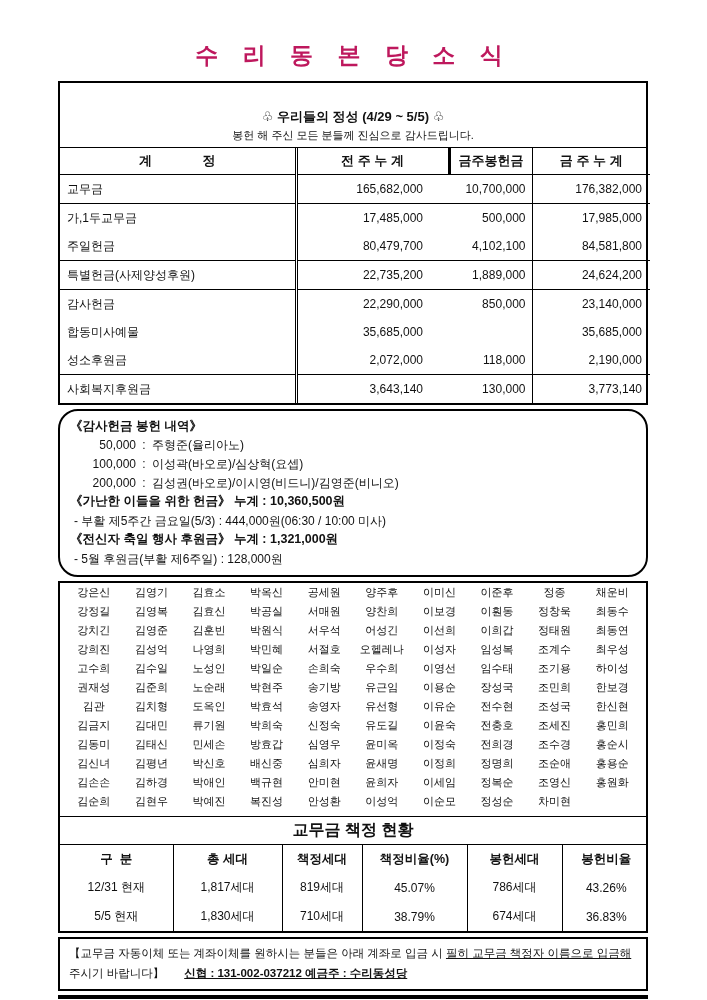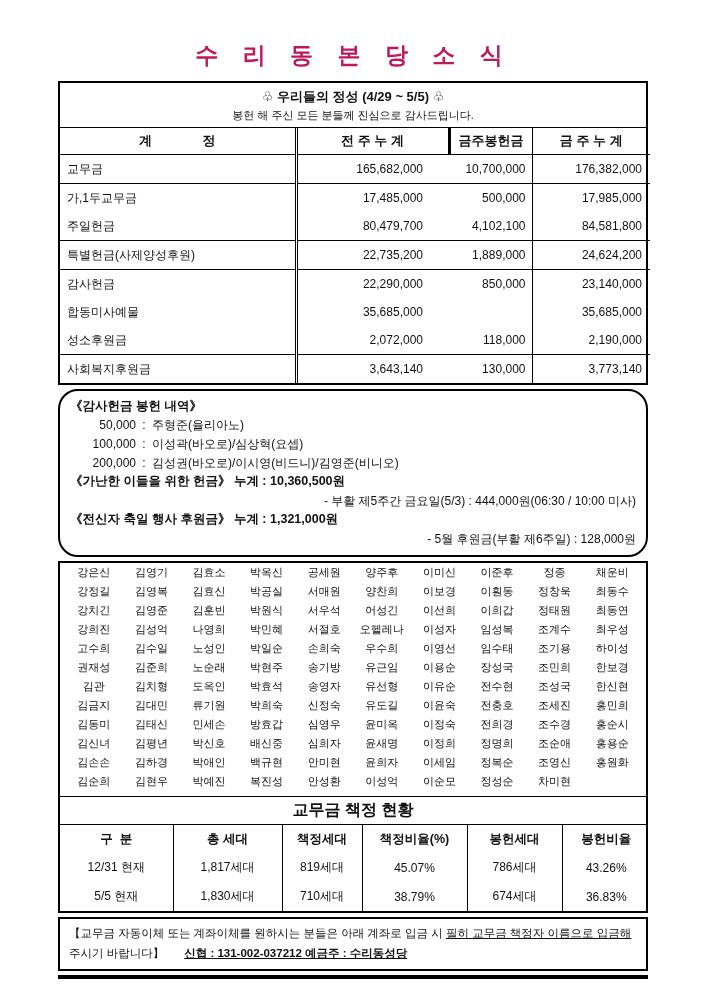--- a/index.html
+++ b/index.html
@@ -5,38 +5,38 @@
   html,body{margin:0;padding:0;background:#fff;}
   body{width:707px;height:1000px;overflow:hidden;color:#111;
        font-family:"Liberation Sans","DejaVu Sans",sans-serif;}
   .page{position:relative;width:707px;height:1000px;}
   .title{padding-top:40px;text-align:center;font-size:23px;font-weight:bold;letter-spacing:9px;color:#be185d;}
   .content{margin:10px 59px 0 58px;width:590px;}
   .box{border:2px solid #000;margin-top:4px;background:#fff;}
   .box:first-child{margin-top:0;}
 
   
-  .header1{text-align:center;font-weight:bold;font-size:13px;padding:5px 0 1px;}
+  .header1{text-align:center;font-weight:bold;font-size:13px;padding:5px 0 1px;margin-top:20px;}
   .header2{text-align:center;font-size:11px;padding:1px 0 4px;border-bottom:1px solid #000;}
   table.offering{width:100%;border-collapse:collapse;font-size:12px;table-layout:fixed;}
   table.offering th{font-size:13px;font-weight:bold;height:24px;border-bottom:1px solid #000;white-space:pre;}
   table.offering td{height:26px;}
   .h-label,.c-label{border-right:3px double #000;}
   .h-prev{border-right:3px solid #000000;}
   .h-week,.c-week{border-right:1px solid #000;}
   .c-label{text-align:left;padding-left:7px;}
   .c-prev{text-align:right;padding-right:26px;}
   .c-week{text-align:right;padding-right:6px;}
   .c-total{text-align:right;padding-right:8px;}
   table.offering tr.sep td{border-bottom:1px solid #000;}
 
   
   .boxB{padding:6px 10px 7px;font-size:12px;line-height:1.55;border-radius:20px;}
   .b-title{font-weight:bold;font-size:12.5px;}
-  .b-sub{padding-left:4px;text-align:right;}
+  .b-sub{padding-left:4px;}
   .amt-line{display:flex;}
   .amt{width:66px;text-align:right;}
   .colon{width:16px;text-align:center;}
 
   
   .donors-title{text-align:center;font-weight:bold;font-size:13px;padding:5px 0 3px;}
   .donors-grid{display:grid;grid-template-columns:repeat(10,1fr);font-size:11px;text-align:center;
                row-gap:4px;padding:2px 5px 7px;white-space:nowrap;}
   .assess-title{text-align:center;font-weight:bold;font-size:16px;border-top:1px solid #000;
                 border-bottom:1px solid #000;padding:3px 0;}

